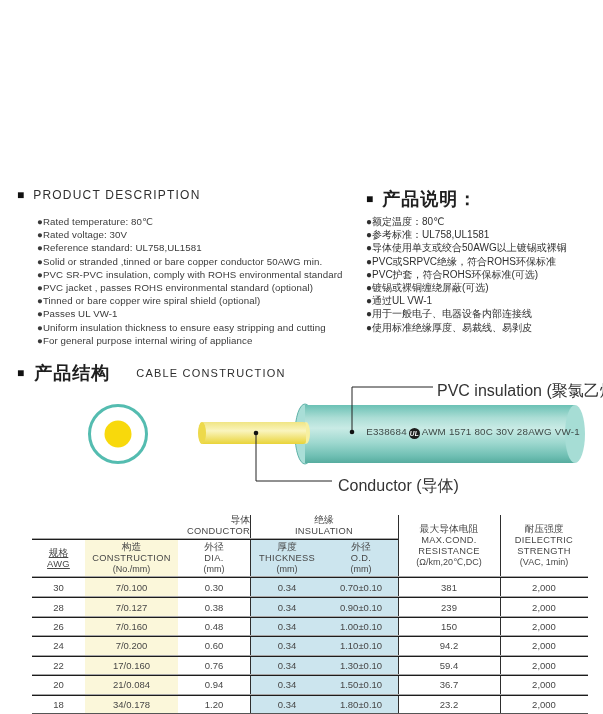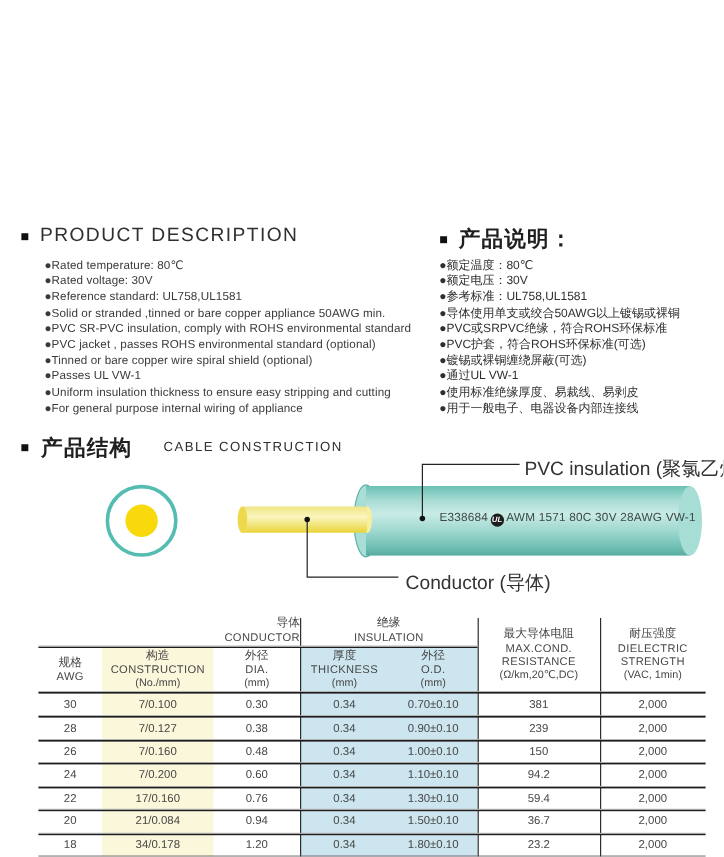--- a/index.html
+++ b/index.html
@@ -6,21 +6,21 @@
   html,body { background:#fff; }
   .page {
     position:relative; width:603px; height:714px; background:#ffffff;
     font-family:"Liberation Sans","DejaVu Sans",sans-serif; color:#3d3d3d; overflow:hidden;
   }
   .abs { position:absolute; }
 
   
   .sec-header { display:flex; align-items:center; gap:9px; color:#2d2d2d; }
   .sq { font-size:12px; line-height:12px; color:#111; }
-  .sec-title-en { font-size:16px; letter-spacing:1.2px; color:#2f2f2f;text-align:right; }
+  .sec-title-en { font-size:12px; letter-spacing:1.2px; color:#2f2f2f;text-align:right; }
   .sec-title-zh { font-size:18px; font-weight:bold; color:#1f1f1f; letter-spacing:1px; }
   .sec-title-en2 { font-size:11px; letter-spacing:1.2px; color:#2f2f2f; margin-left:16px; }
 
   
   ul.bullets { list-style:none; }
   ul.bullets li { white-space:nowrap; }
   .bullets-en li { font-size:9.7px; line-height:13.2px; color:#3a3a3a; letter-spacing:0.1px; }
   .bullets-zh li { font-size:10px; line-height:13.2px; color:#2f2f2f; }
 
   
@@ -54,44 +54,43 @@
 <div class="page">
 
   <div class="abs sec-header" style="left:17px; top:188px;">
     <span class="sq">■</span>
     <span class="sec-title-en">PRODUCT  DESCRIPTION</span>
   </div>
   <ul class="abs bullets bullets-en" style="left:17px; top:215px; width:348px;margin-left:20px;">
       <li>●Rated temperature: 80℃</li>
       <li>●Rated voltage: 30V</li>
       <li>●Reference standard: UL758,UL1581</li>
-      <li>●Solid or stranded ,tinned or bare copper appliance 50AWG min.</li>
+      <li>●Solid or stranded ,tinned or bare copper conductor 50AWG min.</li>
       <li>●PVC SR-PVC insulation, comply with ROHS environmental standard</li>
       <li>●PVC jacket , passes ROHS environmental standard (optional)</li>
       <li>●Tinned or bare copper wire spiral shield (optional)</li>
       <li>●Passes UL VW-1</li>
       <li>●Uniform insulation thickness to ensure easy stripping and cutting</li>
       <li>●For general purpose internal wiring of appliance</li>
     </ul>
 
   <div class="abs sec-header" style="left:366px; top:187px;">
     <span class="sq">■</span>
     <span class="sec-title-zh">产品说明：</span>
   </div>
   <ul class="abs bullets bullets-zh" style="left:366px; top:215px; width:235px;">
       <li>●额定温度：80℃</li>
-      <li>●额定电压：30V</li>
       <li>●参考标准：UL758,UL1581</li>
       <li>●导体使用单支或绞合50AWG以上镀锡或裸铜</li>
       <li>●PVC或SRPVC绝缘，符合ROHS环保标准</li>
       <li>●PVC护套，符合ROHS环保标准(可选)</li>
       <li>●镀锡或裸铜缠绕屏蔽(可选)</li>
       <li>●通过UL  VW-1</li>
+      <li>●用于一般电子、电器设备内部连接线</li>
       <li>●使用标准绝缘厚度、易裁线、易剥皮</li>
-      <li>●用于一般电子、电器设备内部连接线</li>
     </ul>
 
   <div class="abs sec-header" style="left:17px; top:361px; gap:10px;">
     <span class="sq">■</span>
     <span class="sec-title-zh">产品结构</span>
     <span class="sec-title-en2">CABLE  CONSTRUCTION</span>
   </div>
 
   <svg class="abs" style="left:0; top:375px;" width="603" height="135" viewBox="0 0 603 135">
     <defs>
@@ -158,21 +157,21 @@
       <div class="en">RESISTANCE</div>
       <div class="unit">(Ω/km,20℃,DC)</div>
     </div>
     <div class="hcell" style="left:468px; top:2px; width:88px; height:62px;">
       <div class="zh">耐压强度</div>
       <div class="en">DIELECTRIC</div>
       <div class="en">STRENGTH</div>
       <div class="unit">(VAC, 1min)</div>
     </div>
 
-    <div class="hcell" style="left:0; top:27px; width:53px; height:37px;">
+    <div class="hcell" style="left:0; top:27px; width:53px; height:37px;text-decoration:underline;">
       <div class="zh">规格</div>
       <div class="en">AWG</div>
     </div>
     <div class="hcell" style="left:53px; top:27px; width:93px; height:37px;">
       <div class="zh">构造</div>
       <div class="en">CONSTRUCTION</div>
       <div class="unit">(No./mm)</div>
     </div>
     <div class="hcell" style="left:146px; top:27px; width:72px; height:37px;">
       <div class="zh">外径</div>

